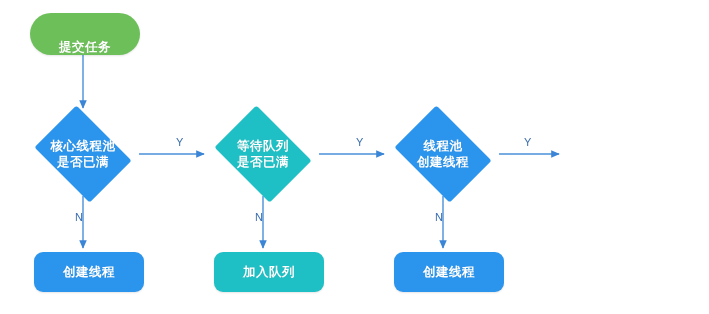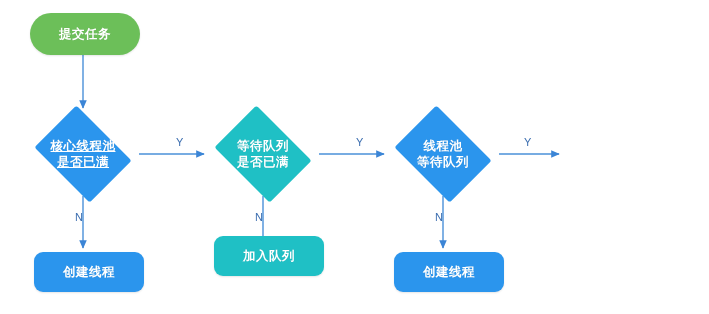--- a/index.html
+++ b/index.html
@@ -39,20 +39,21 @@
     letter-spacing: 0.5px;
     text-shadow: 0 0 1px rgba(0,0,0,0.12);
   }
   
   .node-rect {
     border-radius: 9px;
     box-shadow: 0 1px 2px rgba(0,0,0,0.10);
   }
   .node-start {
     border-radius: 21px;
+    align-items: flex-end;
   }
   .fill-green  { background: #6cbf59; }
   .fill-blue   { background: #2b95ed; }
   .fill-teal   { background: #1fc0c5; }
 
   
   .node-diamond {
     background: transparent;
     box-shadow: none;
   }
@@ -109,44 +110,44 @@
 
     <line x1="263" y1="196" x2="263" y2="248" stroke="#4a90d9" stroke-width="1.4" marker-end="url(#arrowhead)"></line>
 
     <line x1="443" y1="196" x2="443" y2="248" stroke="#4a90d9" stroke-width="1.4" marker-end="url(#arrowhead)"></line>
   </svg>
 
   <div class="node node-rect node-start fill-green" style="left:30px; top:13px; width:110px; height:42px;">
     <span class="rect-label">提交任务</span>
   </div>
 
-  <div class="node node-diamond" style="left:28px; top:112px; width:110px; height:84px;text-decoration:underline;">
+  <div class="node node-diamond" style="left:28px; top:112px; width:110px; height:84px;">
     <span class="diamond-shape fill-blue"></span>
     <span class="diamond-label">核心线程池
 是否已满</span>
   </div>
 
   <div class="node node-diamond" style="left:208px; top:112px; width:110px; height:84px;text-align:center;">
     <span class="diamond-shape fill-teal"></span>
     <span class="diamond-label">等待队列
 是否已满</span>
   </div>
 
   <div class="node node-diamond" style="left:388px; top:112px; width:110px; height:84px;">
     <span class="diamond-shape fill-blue"></span>
     <span class="diamond-label">线程池
-等待队列</span>
+创建线程</span>
   </div>
 
 
   <div class="node node-rect fill-blue" style="left:34px; top:252px; width:110px; height:40px;">
     <span class="rect-label">创建线程</span>
   </div>
 
-  <div class="node node-rect fill-teal" style="left:214px; top:236px; width:110px; height:40px;">
+  <div class="node node-rect fill-teal" style="left:214px; top:252px; width:110px; height:40px;">
     <span class="rect-label">加入队列</span>
   </div>
 
   <div class="node node-rect fill-blue" style="left:394px; top:252px; width:110px; height:40px;">
     <span class="rect-label">创建线程</span>
   </div>
 
   <div class="edge-label" style="left:176px; top:137px;">Y</div>
 
   <div class="edge-label" style="left:356px; top:137px;">Y</div>

